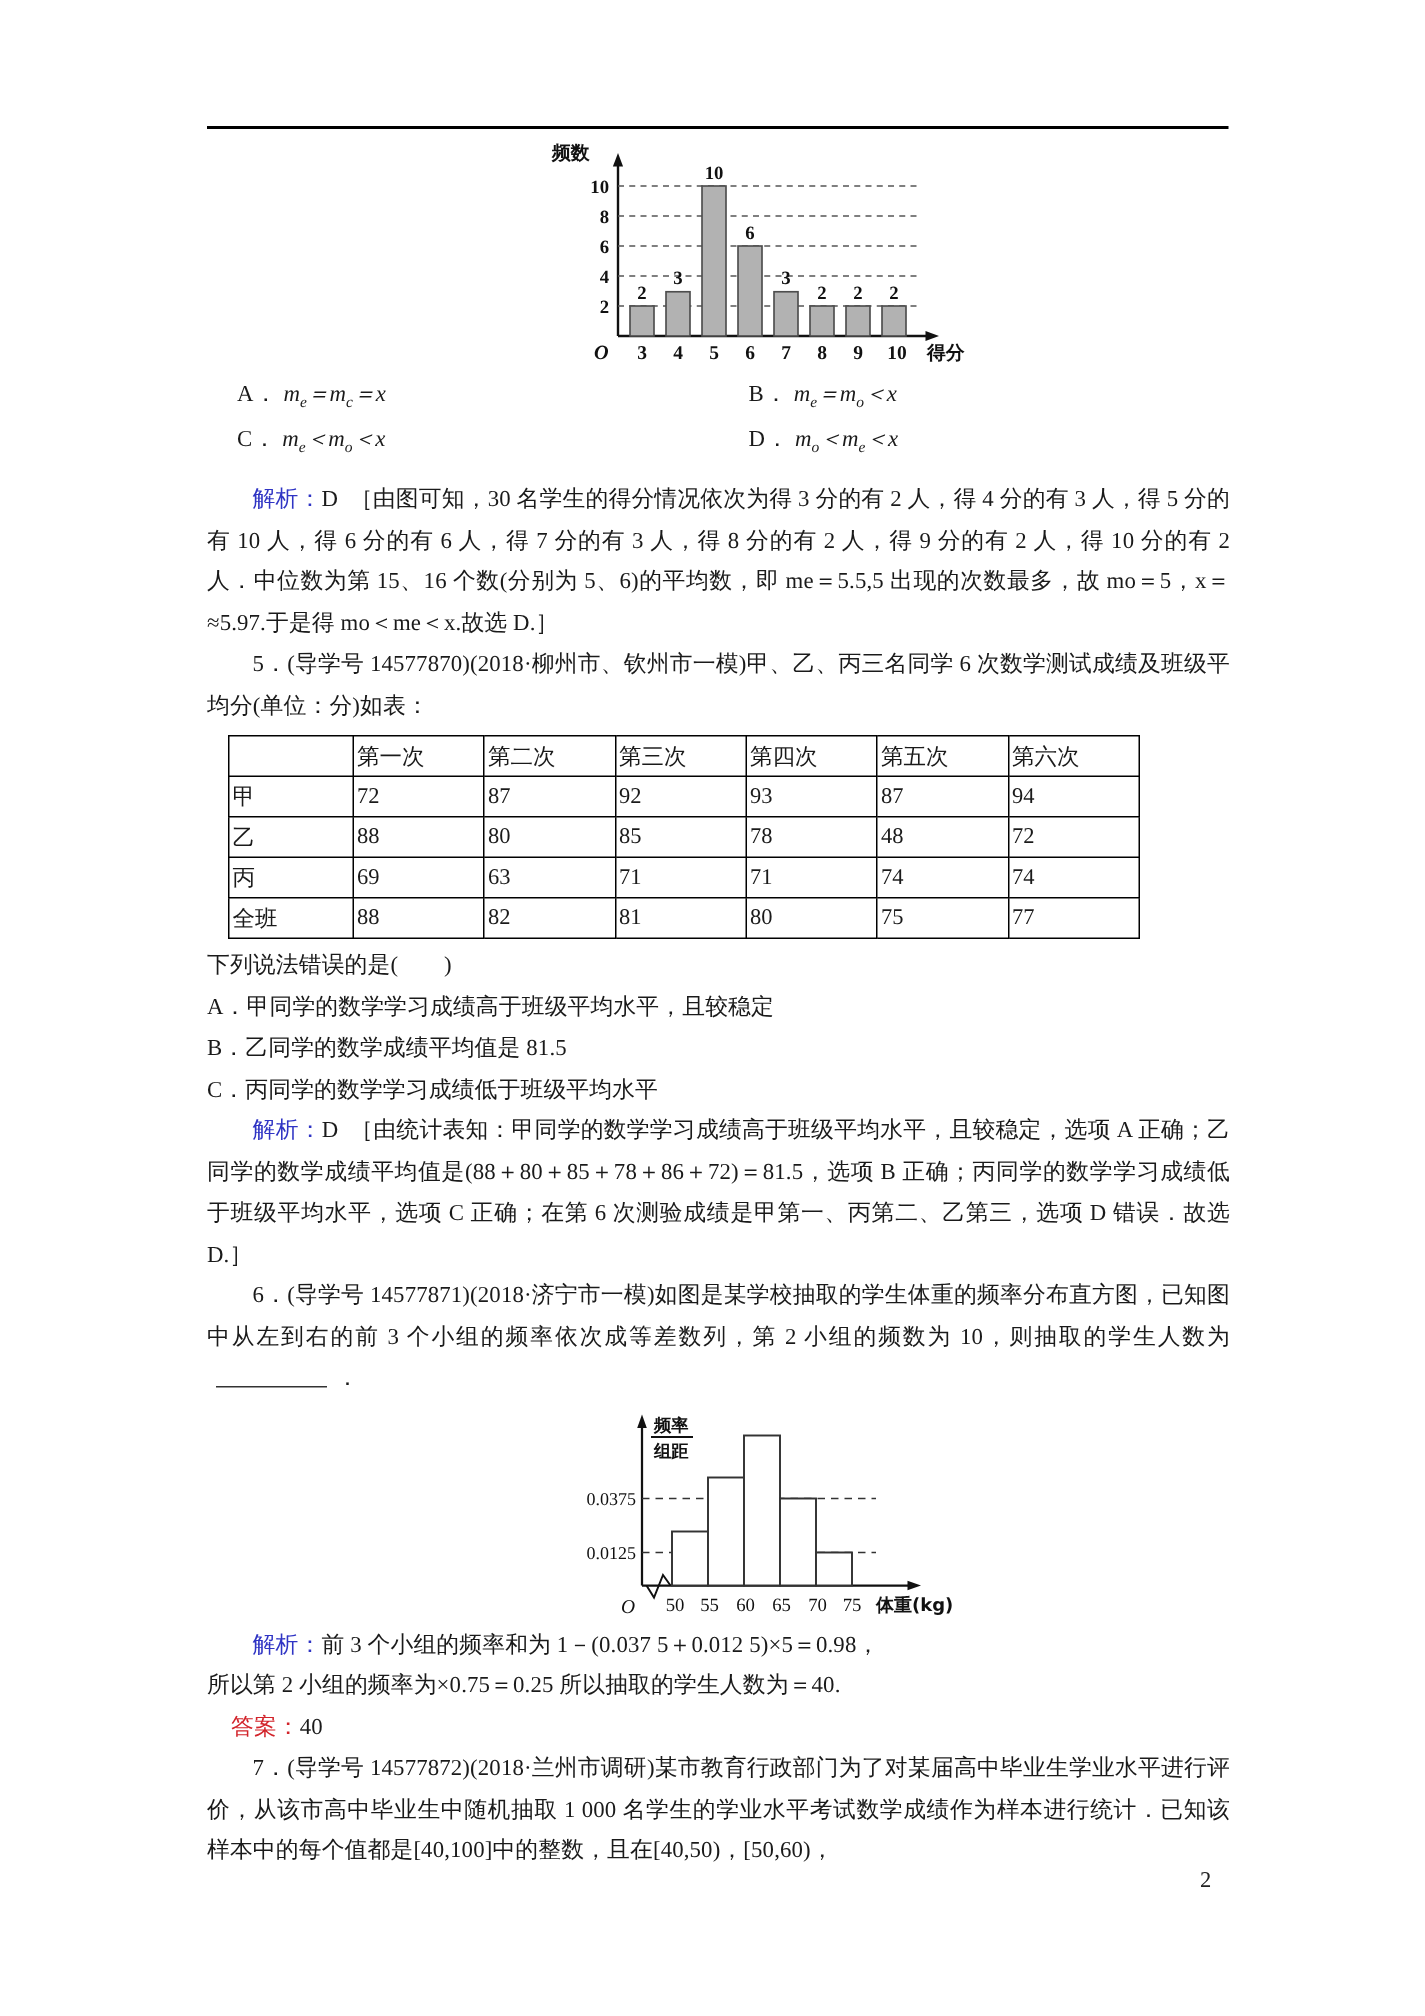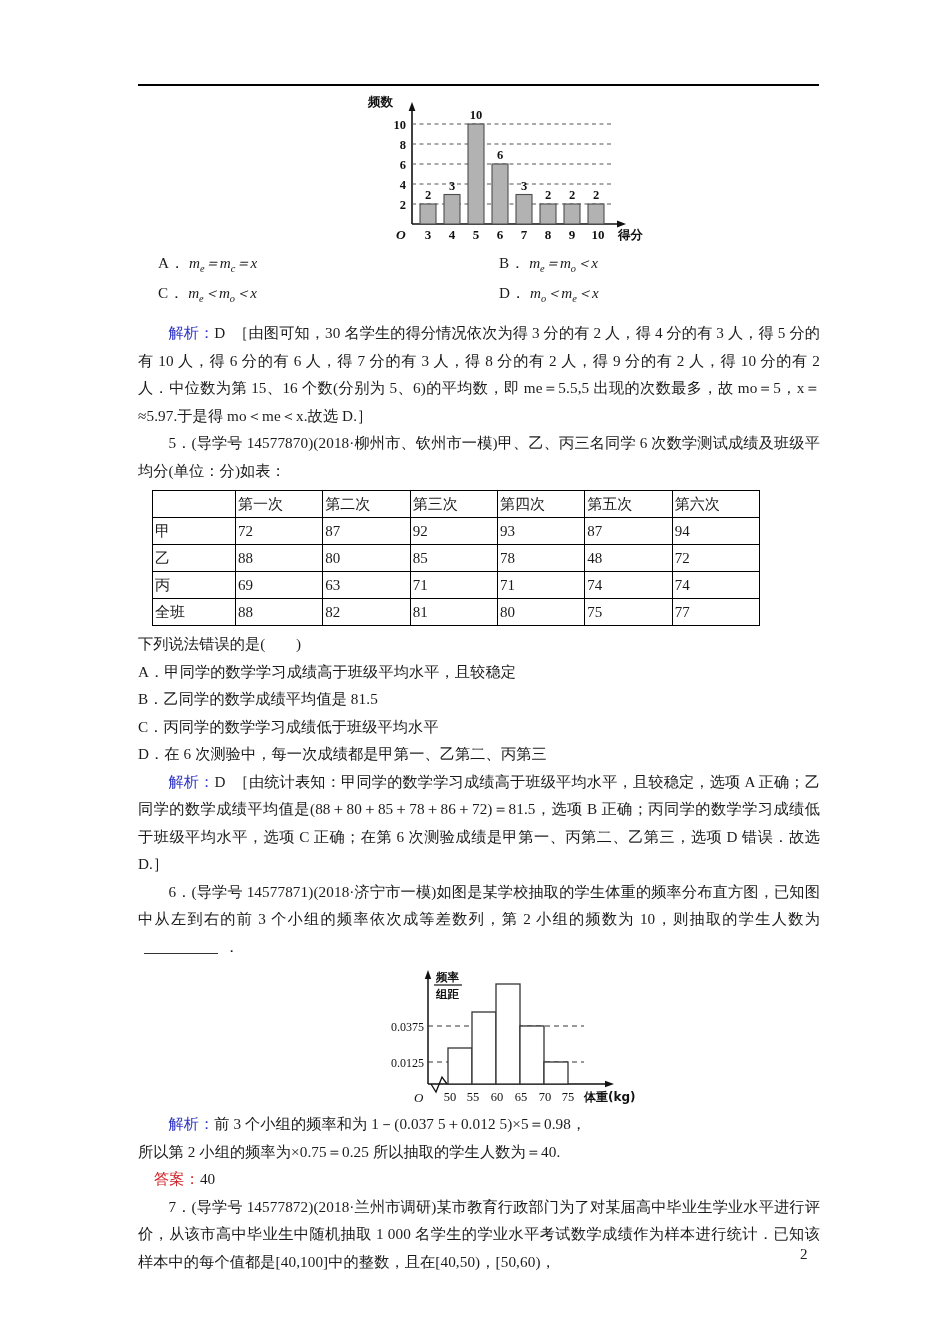--- a/index.html
+++ b/index.html
@@ -210,21 +210,20 @@
           <td>75</td>
           <td>77</td>
         </tr>
       </tbody>
     </table>
 
     <p class="para">下列说法错误的是(　　)</p>
     <p class="para">A．甲同学的数学学习成绩高于班级平均水平，且较稳定</p>
     <p class="para">B．乙同学的数学成绩平均值是 81.5</p>
     <p class="para">C．丙同学的数学学习成绩低于班级平均水平</p>
-    <p class="para">D．在 6 次测验中，每一次成绩都是甲第一、乙第二、丙第三</p>
 
     <p class="para indent"><span class="sol">解析：</span><span class="blk">D</span>&nbsp;&nbsp;<span class="blk">［由统计表知：甲同学的数学学习成绩高于班级平均水平，且较稳定，选项 A 正确；乙同学的数学成绩平均值是(88＋80＋85＋78＋86＋72)＝81.5，选项 B 正确；丙同学的数学学习成绩低于班级平均水平，选项 C 正确；在第 6 次测验成绩是甲第一、丙第二、乙第三，选项 D 错误．故选 D.］</span></p>
 
     <p class="para indent"><span>6．(导学号 14577871)(2018·济宁市一模)如图是某学校抽取的学生体重的频率分布直方图，已知图中从左到右的前 3 个小组的频率依次成等差数列，第 2 小组的频数为 10，则抽取的学生人数为</span><span class="blank"></span><span>．</span></p>
 
     <div class="chart2-wrap">
       <svg class="chart2" width="290" height="148" viewBox="0 0 290 148">
 
         <text x="58" y="19" font-family="DejaVu Sans, sans-serif" font-size="11.5" font-weight="bold" fill="#111">频率</text>
         <line x1="56" y1="23" x2="84" y2="23" stroke="#111" stroke-width="1.2"></line>

